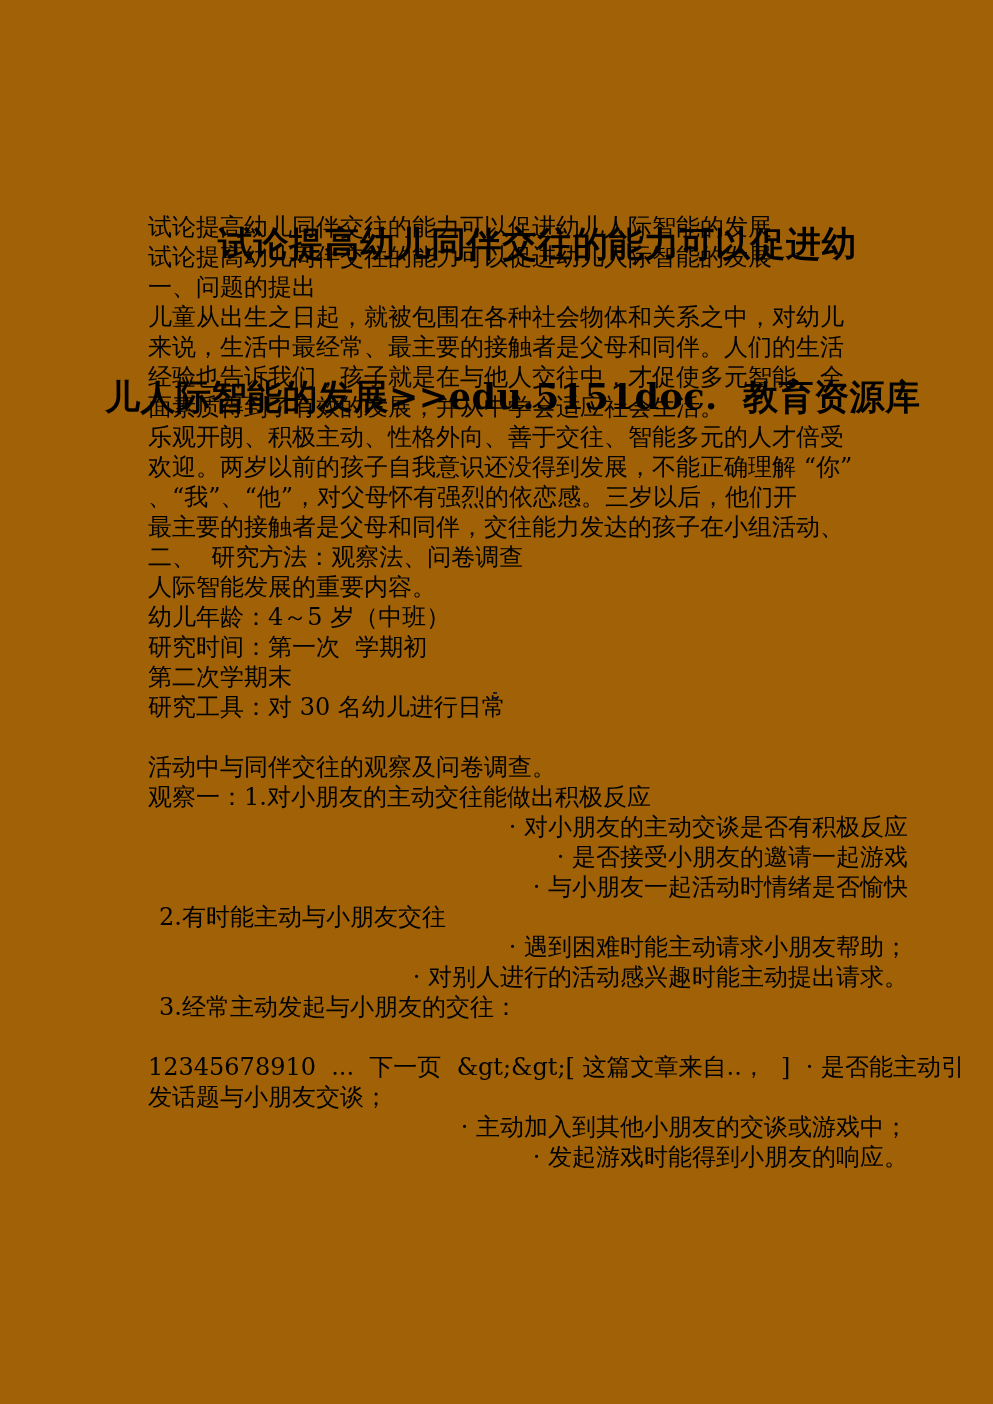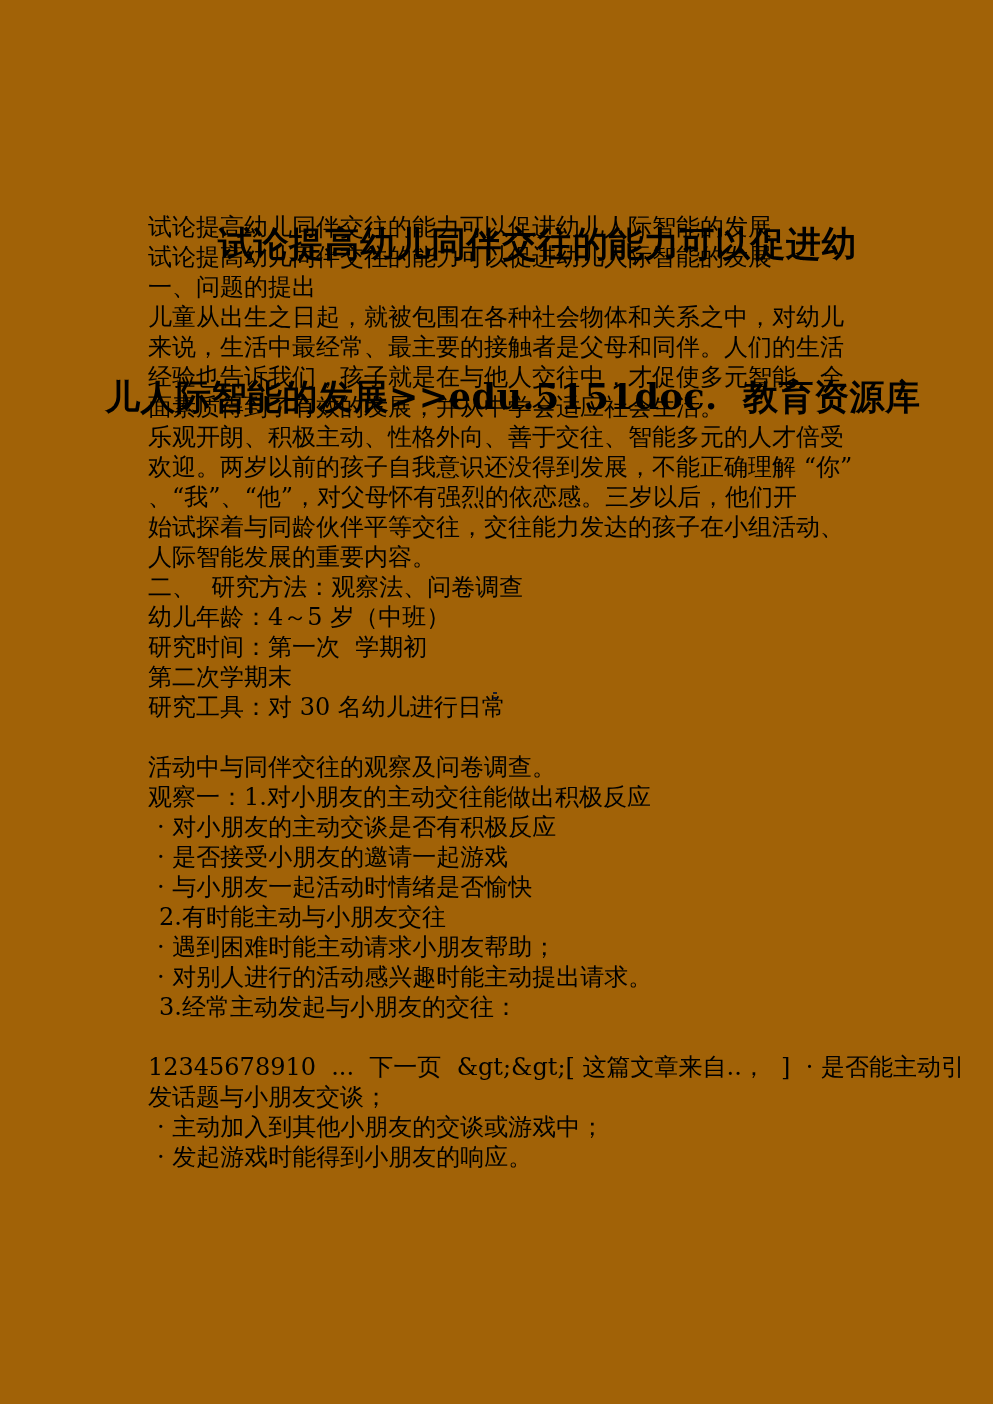--- a/index.html
+++ b/index.html
@@ -35,21 +35,21 @@
     left: 148px;
     top: 212px;
     width: 760px;
   }
   .line {
     height: 30px;
     line-height: 30px;
     font-size: 24px;
     white-space: pre;
   }
-  .line.bullet { padding-left: 9px; }
+  .line.bullet { padding-left: 9px; text-align: right; }
   .line.num    { padding-left: 11px; }
   .line.blank  { }
   .stray-mark {
     position: absolute;
     left: 493px;
     top: 692px;
     width: 4px;
   }
   .stray-mark i {
     display: block;
@@ -74,23 +74,23 @@
   <div class="line ">试论提高幼儿同伴交往的能力可以促进幼儿人际智能的发展</div>
       <div class="line ">试论提高幼儿同伴交往的能力可以促进幼儿人际智能的发展</div>
       <div class="line ">一、问题的提出</div>
       <div class="line ">儿童从出生之日起，就被包围在各种社会物体和关系之中，对幼儿</div>
       <div class="line ">来说，生活中最经常、最主要的接触者是父母和同伴。人们的生活</div>
       <div class="line ">经验也告诉我们，孩子就是在与他人交往中，才促使多元智能、全</div>
       <div class="line ">面素质得到了有效的发展，并从中学会适应社会生活。</div>
       <div class="line ">乐观开朗、积极主动、性格外向、善于交往、智能多元的人才倍受</div>
       <div class="line ">欢迎。两岁以前的孩子自我意识还没得到发展，不能正确理解 “你”</div>
       <div class="line ">、“我”、“他”，对父母怀有强烈的依恋感。三岁以后，他们开</div>
-      <div class="line ">始试探着与同龄伙伴平等交往，交往能力发达的孩子在小组活动、</div>
+      <div class="line ">最主要的接触者是父母和同伴，交往能力发达的孩子在小组活动、</div>
+      <div class="line ">二、  研究方法：观察法、问卷调查</div>
       <div class="line ">人际智能发展的重要内容。</div>
-      <div class="line ">二、  研究方法：观察法、问卷调查</div>
       <div class="line ">幼儿年龄：4～5 岁（中班）</div>
       <div class="line ">研究时间：第一次  学期初</div>
       <div class="line ">第二次学期末</div>
       <div class="line ">研究工具：对 30 名幼儿进行日常</div>
       <div class="line blank"></div>
       <div class="line ">活动中与同伴交往的观察及问卷调查。</div>
       <div class="line ">观察一：1.对小朋友的主动交往能做出积极反应</div>
       <div class="line bullet">· 对小朋友的主动交谈是否有积极反应</div>
       <div class="line bullet">· 是否接受小朋友的邀请一起游戏</div>
       <div class="line bullet">· 与小朋友一起活动时情绪是否愉快</div>

